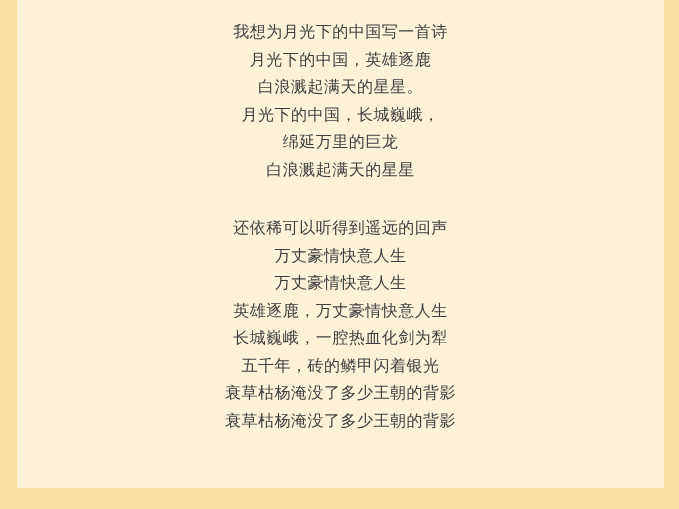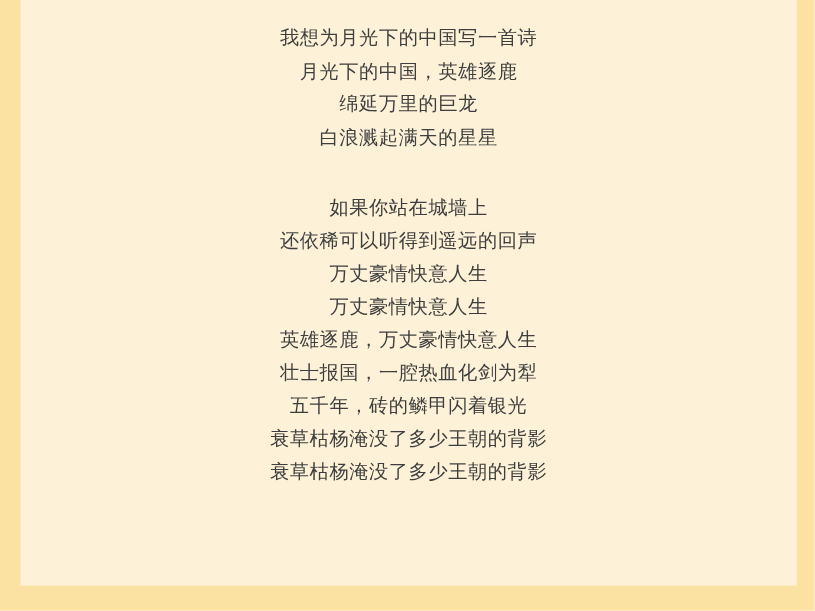--- a/index.html
+++ b/index.html
@@ -21,20 +21,21 @@
     .content {
       position: absolute;
       left: 17px;
       top: 0;
       width: 647px;
       height: 488px;
       background: #fdf2d8;
       box-sizing: border-box;
       padding-top: 18px;
       text-align: center;
+      font-family: Liberation Serif, serif;
     }
     .line {
       margin: 0;
       font-size: 16px;
       line-height: 27.5px;
       letter-spacing: 0.5px;
       color: #3e3e3e;
       white-space: nowrap;
     }
     .stanza-gap {
@@ -42,29 +43,30 @@
     }
   </style>
 </head>
 <body>
 
 <div class="frame">
   <div class="content">
     <div class="stanza">
       <p class="line">我想为月光下的中国写一首诗</p>
       <p class="line">月光下的中国，英雄逐鹿</p>
+      <p class="line">白浪溅起满天的星星。</p>
+      <p class="line">月光下的中国，长城巍峨，</p>
       <p class="line">绵延万里的巨龙</p>
       <p class="line">白浪溅起满天的星星</p>
     </div>
     <div class="stanza-gap"></div>
     <div class="stanza">
-      <p class="line">如果你站在城墙上</p>
       <p class="line">还依稀可以听得到遥远的回声</p>
       <p class="line">万丈豪情快意人生</p>
       <p class="line">万丈豪情快意人生</p>
       <p class="line">英雄逐鹿，万丈豪情快意人生</p>
-      <p class="line">壮士报国，一腔热血化剑为犁</p>
+      <p class="line">长城巍峨，一腔热血化剑为犁</p>
       <p class="line">五千年，砖的鳞甲闪着银光</p>
       <p class="line">衰草枯杨淹没了多少王朝的背影</p>
       <p class="line">衰草枯杨淹没了多少王朝的背影</p>
     </div>
   </div>
 </div>
 
 </body></html>

